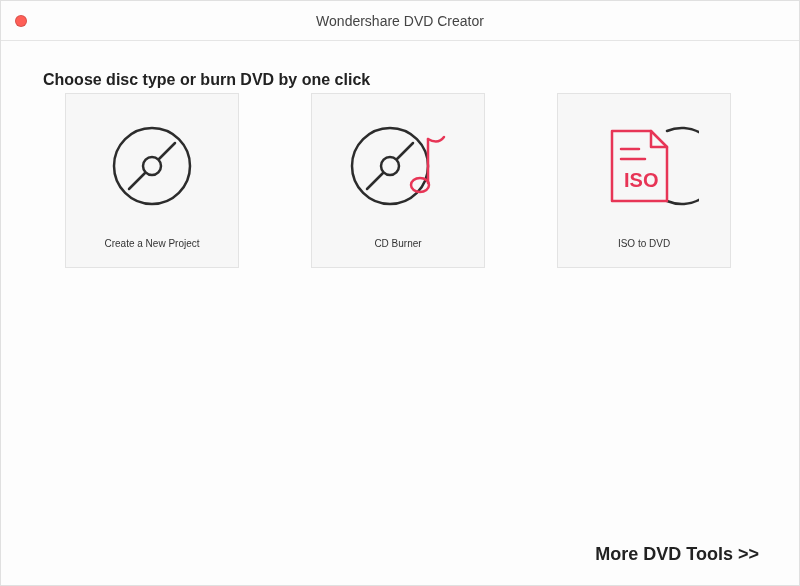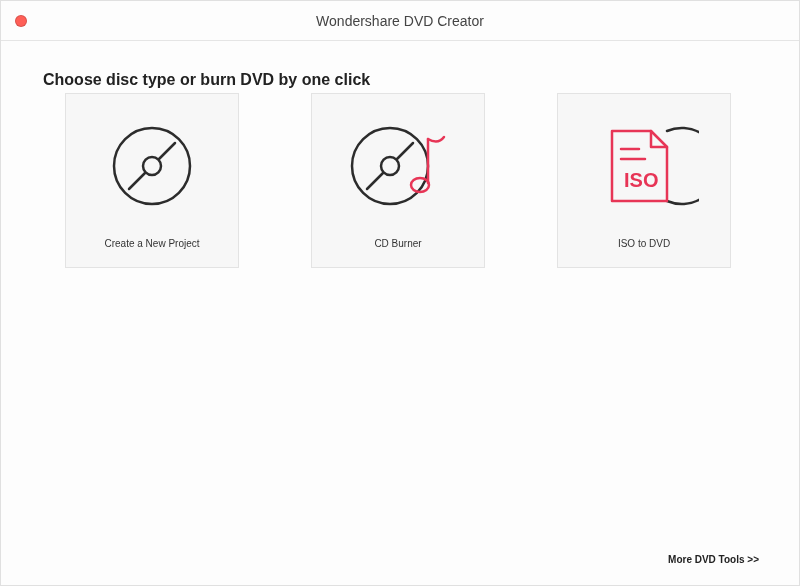--- a/index.html
+++ b/index.html
@@ -69,21 +69,21 @@
       width: 100%;
     }
     .card-label {
       font-size: 10px;
       color: #333;
     }
     .more-link {
       position: absolute;
       right: 40px;
       bottom: 20px;
-      font-size: 10px;
+      font-size: 18px;
       font-weight: 600;
       color: #222;
       cursor: pointer;
     }
   </style>
 </head>
 <body>
 
 <div class="titlebar">
   <div class="close-dot"></div>

